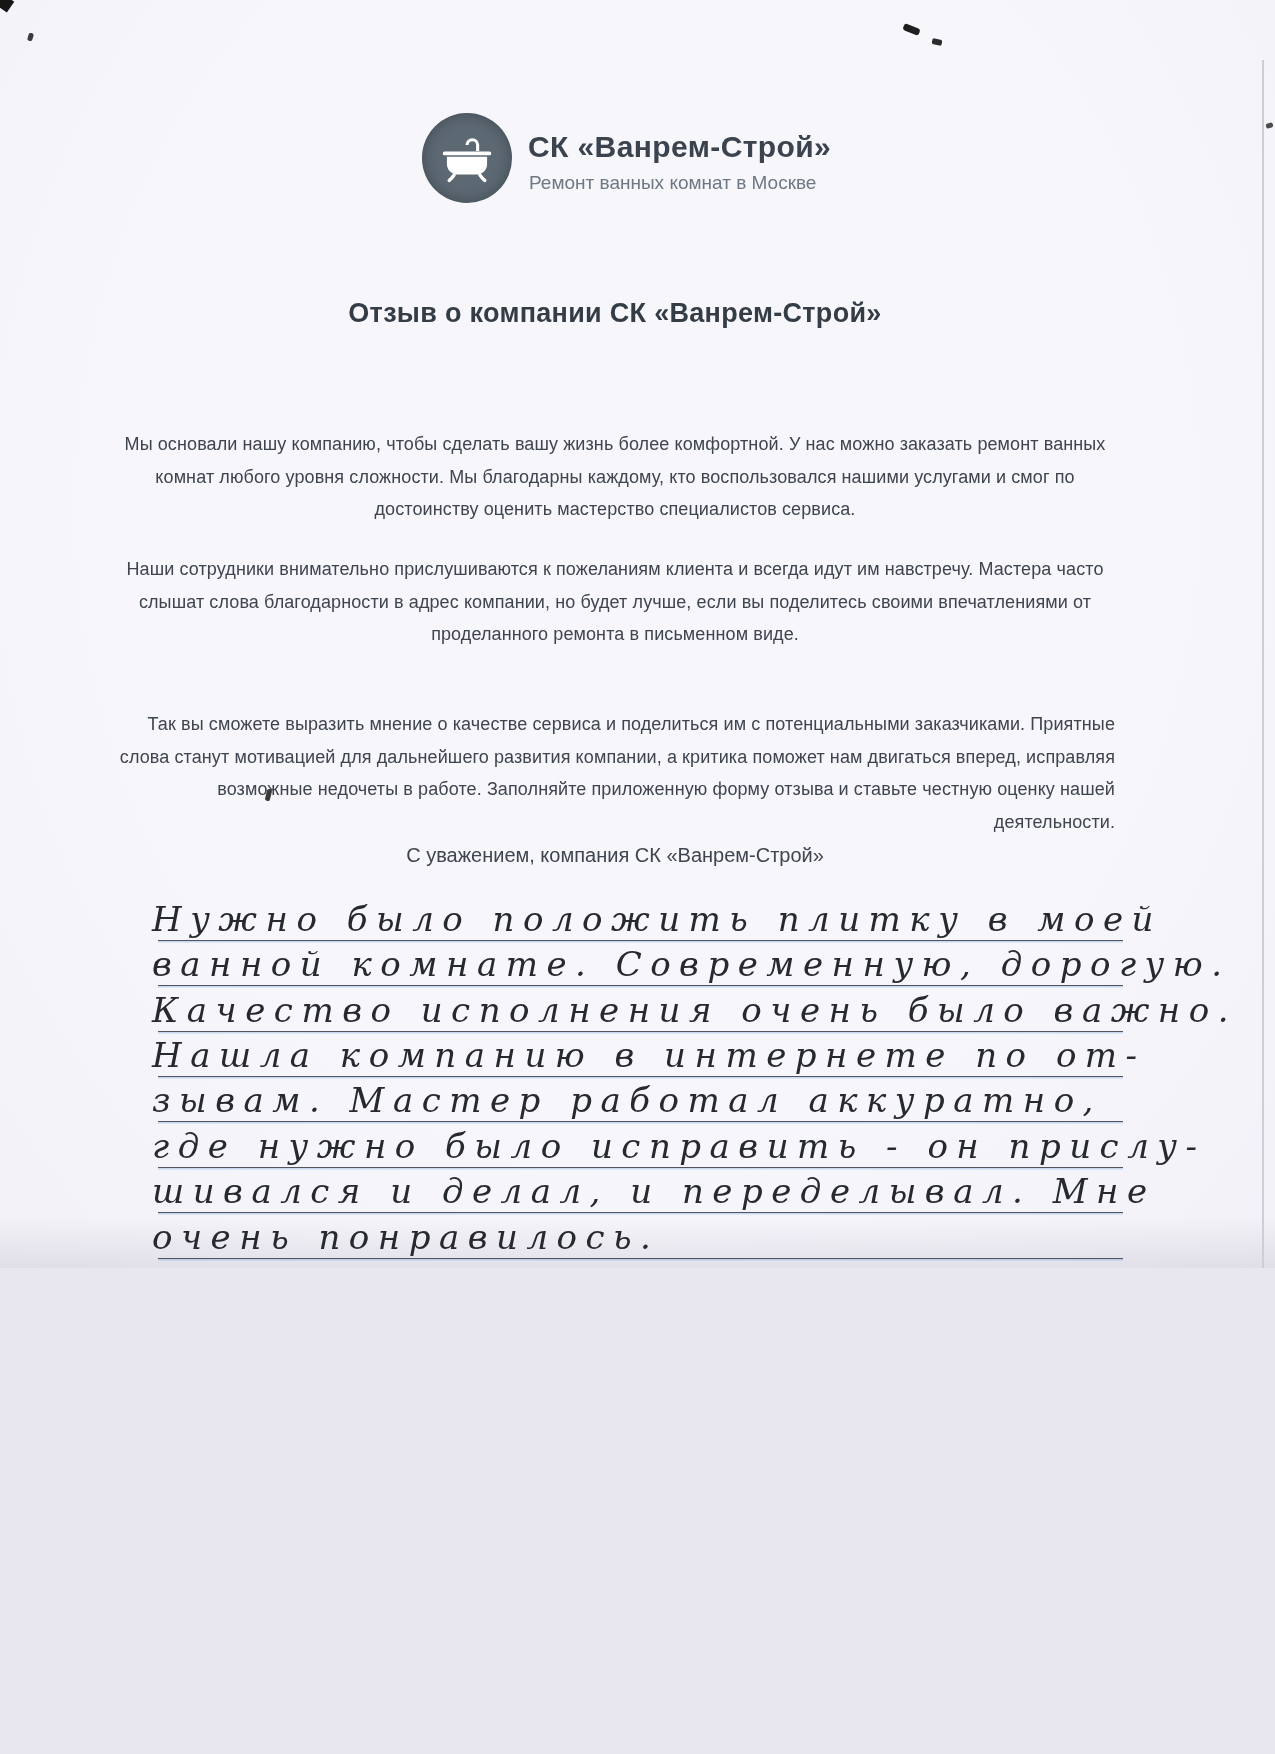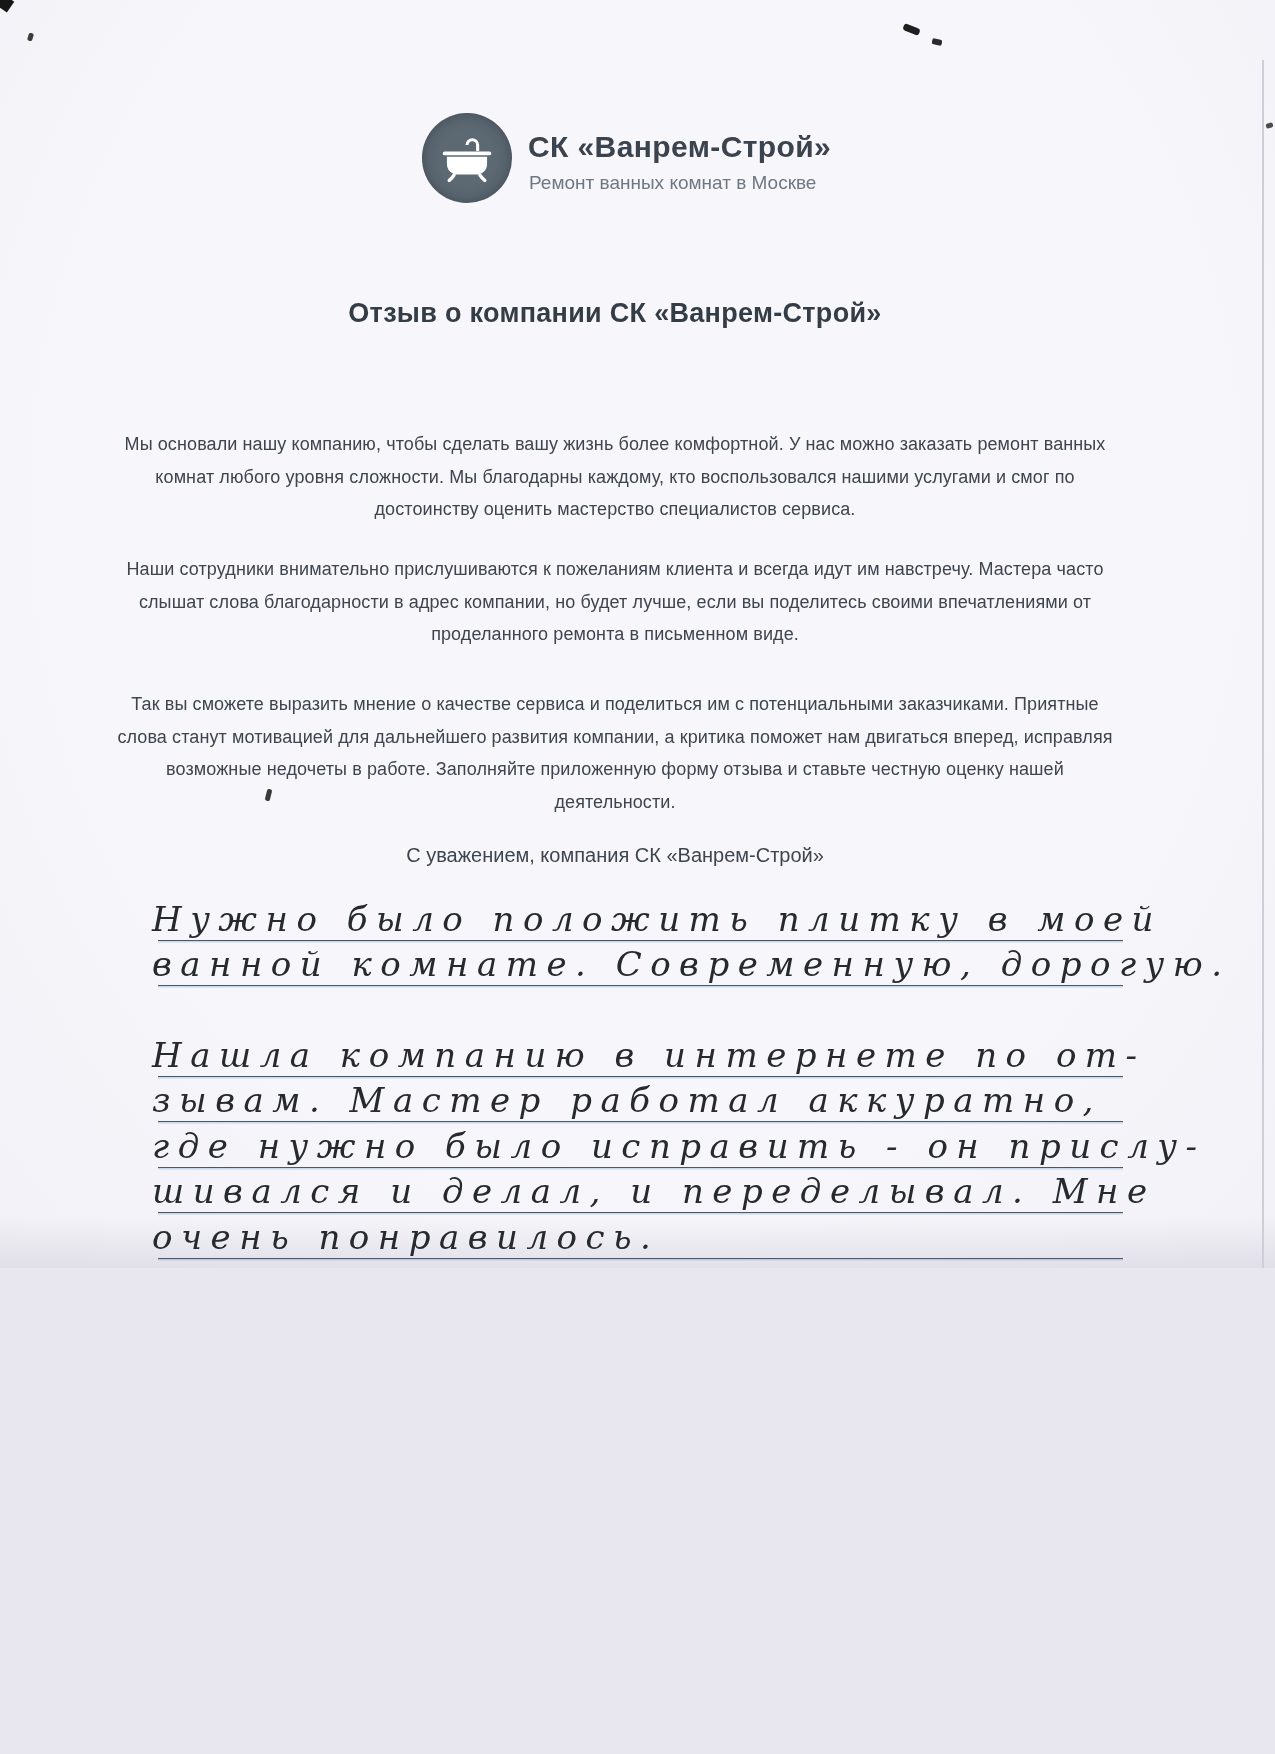--- a/index.html
+++ b/index.html
@@ -17,21 +17,21 @@
     box-shadow:inset 0 0 14px rgba(30,40,46,.45);}
   #company-name{left:528px;top:130px;font-size:30px;font-weight:bold;color:#3a434e;letter-spacing:.4px;}
   #tagline{left:529px;top:172px;font-size:19px;color:#6e7884;}
   
   .centered{left:115px;width:1000px;text-align:center;}
   #doc-title{top:298px;font-size:27px;font-weight:bold;color:#343c46;letter-spacing:.3px;}
   #greeting{top:366px;font-size:17.5px;}
   .para{font-size:18px;line-height:32.5px;letter-spacing:.1px;color:#3e454e;}
   #para-1{top:428px;}
   #para-2{top:553px;}
-  #para-3{top:688px;}
+  #para-3{top:708px;text-align:right;}
   #closing{top:844px;font-size:20px;}
   
   .ruled-row{position:absolute;left:158px;width:965px;height:45px;
     border-bottom:1.6px solid #51555f;box-shadow:0 1.5px 0 rgba(90,150,215,.30);}
   .hw{position:absolute;left:-6px;bottom:1px;white-space:nowrap;overflow:visible;
     font-family:"DejaVu Serif", serif;font-style:italic;font-size:34px;
     letter-spacing:8.5px;word-spacing:2px;color:#26292e;}
   
   .form-label{font-size:19.5px;color:#3d444e;}
   .checkbox{position:absolute;border:2.6px solid #3f444a;border-radius:9px;background:transparent;}
@@ -64,20 +64,23 @@
   <div class="abs centered para" id="para-1">Мы основали нашу компанию, чтобы сделать вашу жизнь более комфортной. У нас можно заказать ремонт ванных комнат любого уровня сложности. Мы благодарны каждому, кто воспользовался нашими услугами и смог по достоинству оценить мастерство специалистов сервиса.</div>
   <div class="abs centered para" id="para-2">Наши сотрудники внимательно прислушиваются к пожеланиям клиента и всегда идут им навстречу. Мастера часто слышат слова благодарности в адрес компании, но будет лучше, если вы поделитесь своими впечатлениями от проделанного ремонта в письменном виде.</div>
   <div class="abs centered para" id="para-3">Так вы сможете выразить мнение о качестве сервиса и поделиться им с потенциальными заказчиками. Приятные слова станут мотивацией для дальнейшего развития компании, а критика поможет нам двигаться вперед, исправляя возможные недочеты в работе. Заполняйте приложенную форму отзыва и ставьте честную оценку нашей деятельности.</div>
   <div class="abs centered" id="closing">С уважением, компания СК «Ванрем-Строй»</div>
 
   <div class="ruled-row" style="top:895px">
       <span class="hw">Нужно было положить плитку в моей</span>
     </div>
   <div class="ruled-row" style="top:940px">
       <span class="hw">ванной комнате. Современную, дорогую.</span>
+    </div>
+  <div class="ruled-row" style="top:986px">
+      <span class="hw">Качество исполнения очень было важно.</span>
     </div>
   <div class="ruled-row" style="top:1031px">
       <span class="hw">Нашла компанию в интернете по от-</span>
     </div>
   <div class="ruled-row" style="top:1076px">
       <span class="hw">зывам. Мастер работал аккуратно,</span>
     </div>
   <div class="ruled-row" style="top:1167px">
       <span class="hw">шивался и делал, и переделывал. Мне</span>
     </div>

